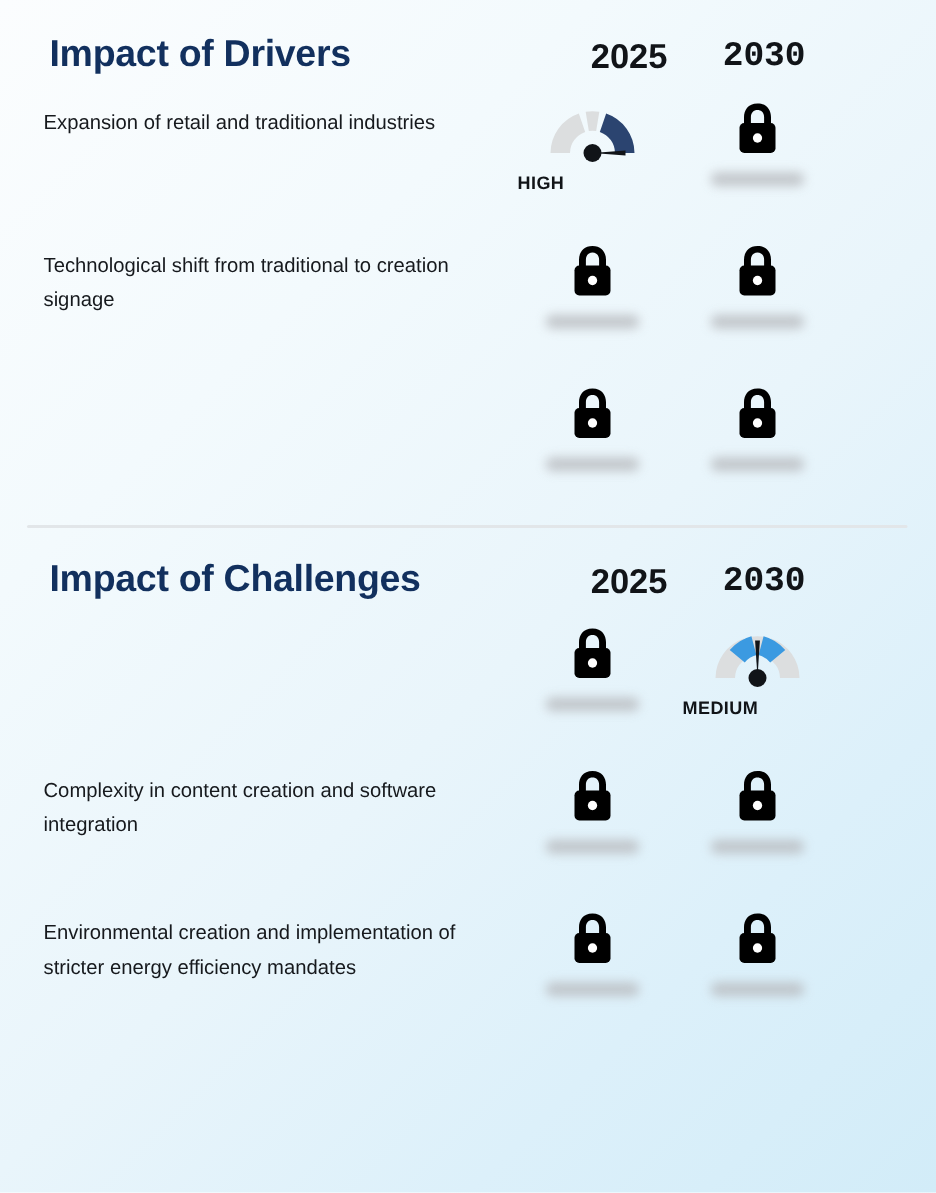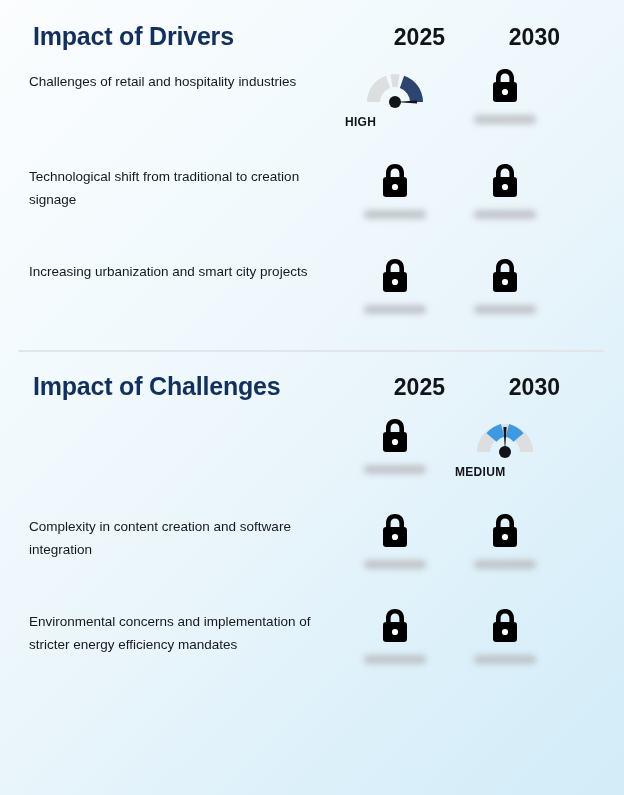--- a/index.html
+++ b/index.html
@@ -47,21 +47,21 @@
   .col-head {
     position: absolute;
     top: 24px;
     font-size: 23px;
     font-weight: bold;
     color: #111418;
     text-align: right;
     width: 100px;
   }
   .col-head.c1 { left: 345px; }
-  .col-head.c2 { left: 460px; }
+  .col-head.c2 { left: 437px; font-family: Liberation Mono, monospace; }
 
   
   .rows { position: relative; }
   .row {
     position: relative;
     height: 95px;
   }
   .row-label {
     position: absolute;
     left: 29px;
@@ -135,21 +135,21 @@
   <div class="section" id="section-drivers">
     <div class="section-header">
       <div class="section-title">Impact of Drivers</div>
       <div class="col-head c1">2025</div>
       <div class="col-head c2">2030</div>
     </div>
 
     <div class="rows">
 
       <div class="row">
-        <div class="row-label">Challenges of retail and hospitality industries</div>
+        <div class="row-label">Expansion of retail and traditional industries</div>
 
         <div class="cell c1">
           <div class="gauge-wrap">
             <svg class="gauge-svg" width="62" height="50" viewBox="0 0 62 50">
 
               <g fill="none" stroke-width="13" stroke-linecap="butt">
                 <path d="M 9.5 40 A 21.5 21.5 0 0 1 24 19.8" stroke="#dcdedf"></path>
                 <path d="M 27.5 18.9 A 21.5 21.5 0 0 1 34.5 18.9" stroke="#dcdedf"></path>
                 <path d="M 38 19.8 A 21.5 21.5 0 0 1 52.5 40" stroke="#2b4470"></path>
               </g>
@@ -199,21 +199,20 @@
                        L 21.4 17 L 26 17 L 26 12.2 C 26 7.6 23.4 3 17 3 Z" fill="#000"></path>
               <rect x="5" y="16" width="24" height="20" rx="3.2" fill="#000"></rect>
               <circle cx="17" cy="26" r="3.1" fill="#fff"></circle>
             </svg>
             <div class="blur-bar"></div>
           </div>
         </div>
       </div>
 
       <div class="row">
-        <div class="row-label">Increasing urbanization and smart city projects</div>
 
         <div class="cell c1">
           <div class="lock-wrap">
             <svg class="lock-svg" width="34" height="40" viewBox="0 0 34 40">
               <path d="M 17 3 C 10.6 3 8 7.6 8 12.2 L 8 17 L 12.6 17 L 12.6 12.2
                        C 12.6 9.2 14.4 7.4 17 7.4 C 19.6 7.4 21.4 9.2 21.4 12.2
                        L 21.4 17 L 26 17 L 26 12.2 C 26 7.6 23.4 3 17 3 Z" fill="#000"></path>
               <rect x="5" y="16" width="24" height="20" rx="3.2" fill="#000"></rect>
               <circle cx="17" cy="26" r="3.1" fill="#fff"></circle>
             </svg>
@@ -309,21 +308,21 @@
                        L 21.4 17 L 26 17 L 26 12.2 C 26 7.6 23.4 3 17 3 Z" fill="#000"></path>
               <rect x="5" y="16" width="24" height="20" rx="3.2" fill="#000"></rect>
               <circle cx="17" cy="26" r="3.1" fill="#fff"></circle>
             </svg>
             <div class="blur-bar"></div>
           </div>
         </div>
       </div>
 
       <div class="row">
-        <div class="row-label">Environmental concerns and implementation of stricter energy efficiency mandates</div>
+        <div class="row-label">Environmental creation and implementation of stricter energy efficiency mandates</div>
 
         <div class="cell c1">
           <div class="lock-wrap">
             <svg class="lock-svg" width="34" height="40" viewBox="0 0 34 40">
               <path d="M 17 3 C 10.6 3 8 7.6 8 12.2 L 8 17 L 12.6 17 L 12.6 12.2
                        C 12.6 9.2 14.4 7.4 17 7.4 C 19.6 7.4 21.4 9.2 21.4 12.2
                        L 21.4 17 L 26 17 L 26 12.2 C 26 7.6 23.4 3 17 3 Z" fill="#000"></path>
               <rect x="5" y="16" width="24" height="20" rx="3.2" fill="#000"></rect>
               <circle cx="17" cy="26" r="3.1" fill="#fff"></circle>
             </svg>

